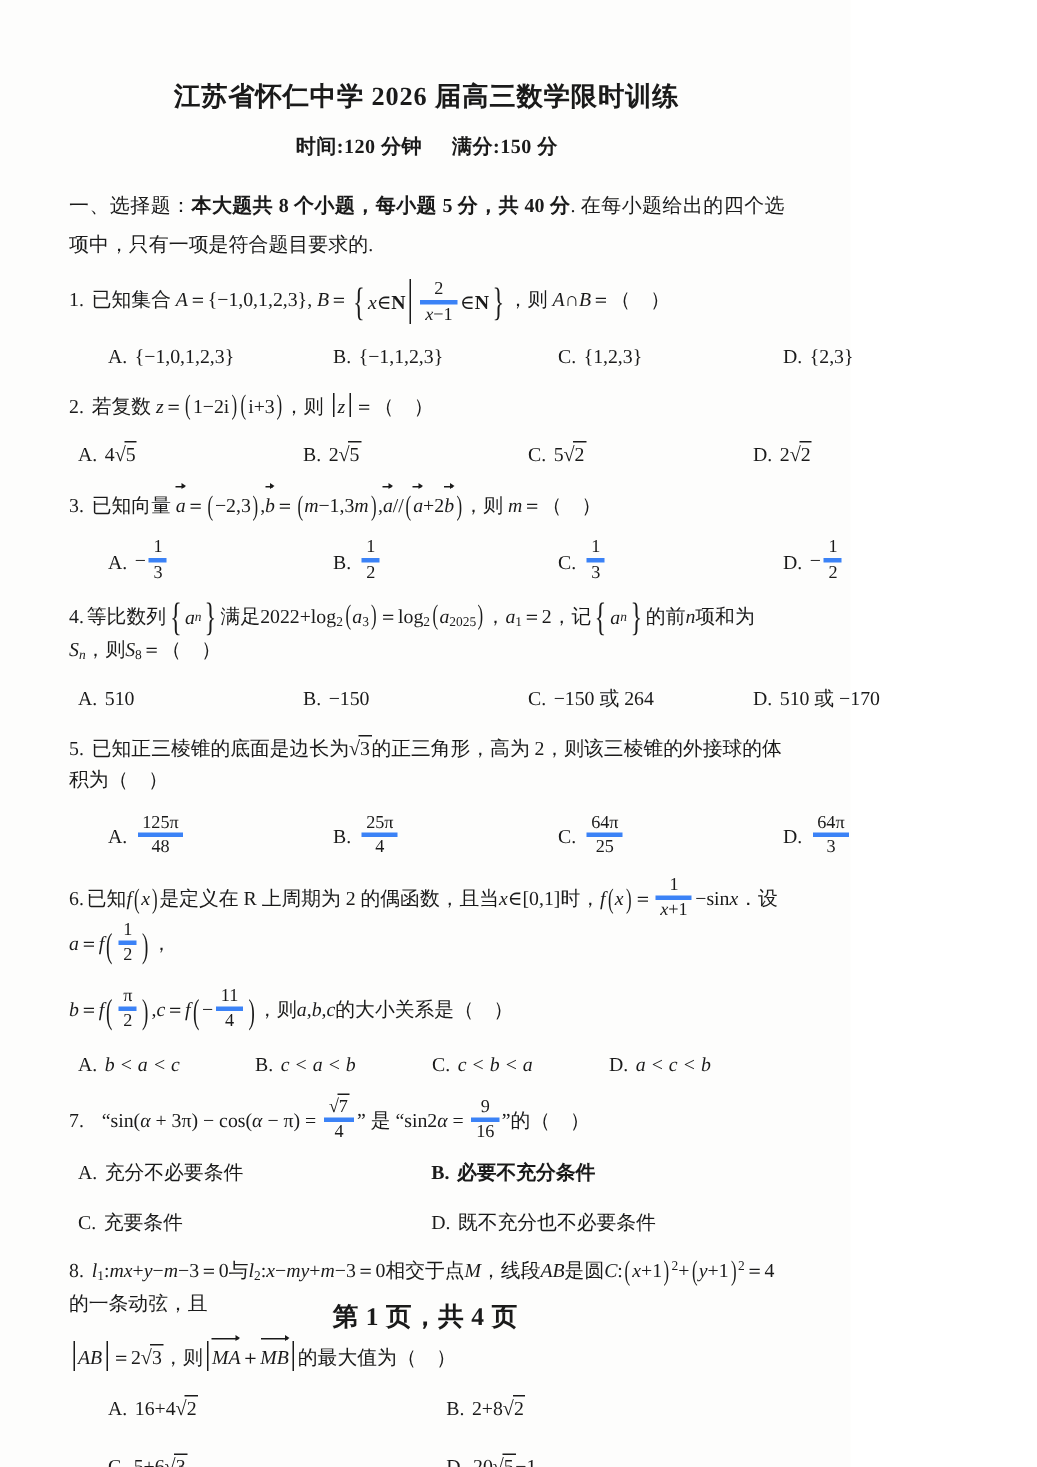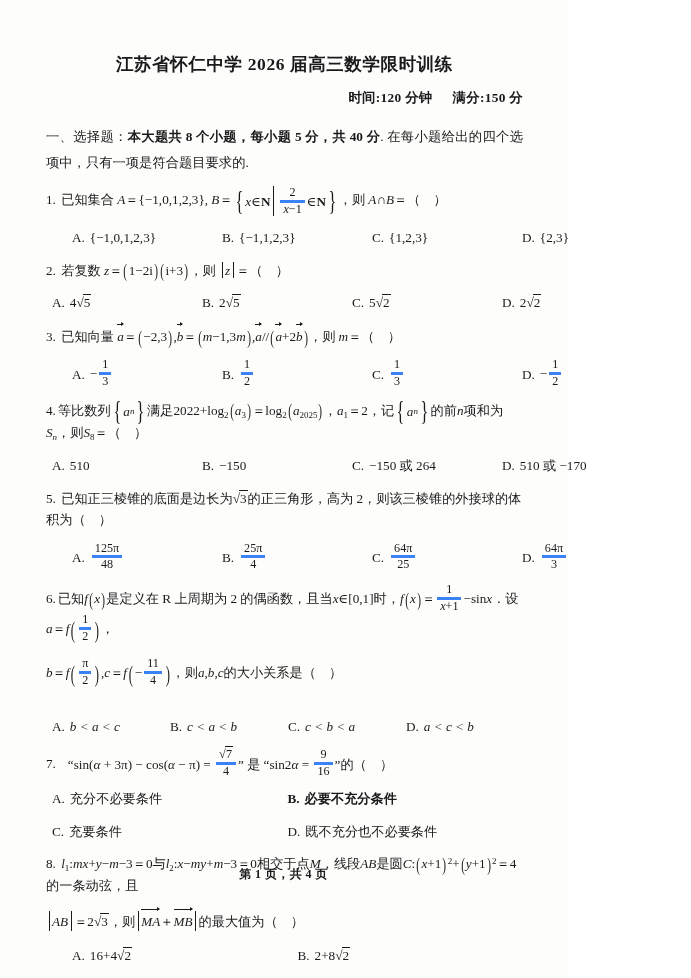--- a/index.html
+++ b/index.html
@@ -23,21 +23,21 @@
   
   .doc-title {
     text-align: center;
     font-weight: bold;
     font-size: 17.5px;
     letter-spacing: 0.6px;
     margin: 6px 0 0 0;
     font-family: "Liberation Serif", "DejaVu Serif", serif;
   }
   .doc-subtitle {
-    text-align: right;
+    text-align: center;
     font-weight: bold;
     font-size: 13.4px;
     margin: 13px 0 0 0;
     letter-spacing: 0.3px;
   }
   .doc-subtitle .gap { display: inline-block; width: 20px; }
 
   
   .section-head {
     font-size: 13.3px;
@@ -56,21 +56,21 @@
 
   .opts {
     display: flex;
     margin-top: 11px;
     padding-left: 26px;
     font-size: 13.2px;
   }
   .opts.indent-0 { padding-left: 6px; }
   .opts .opt { flex: 0 0 auto; }
   .opts.cols4 .opt { width: 150px; font-family: Liberation Serif, serif; }
-  .opts.tight .opt { width: 118px; margin-top: 17px; }
+  .opts.tight .opt { width: 118px; }
   .opt-lbl { margin-right: 5px; }
 
   .opts-grid2 {
     margin-top: 10px;
     padding-left: 6px;
     font-size: 13.2px;
   }
   .opts-grid2 .row { display: flex; margin-bottom: 11px; }
   .opts-grid2 .opt { width: 300px; }
 
@@ -161,21 +161,21 @@
     margin: 0 2.5px;
     vertical-align: -0.23em;
   }
   .absbar.tall { height: 1.5em; vertical-align: -0.34em; }
 
   .footer {
     position: absolute;
     left: 0; right: 0;
     top: 866px;
     text-align: center;
-    font-size: 12px;
+    font-size: 17px;
     font-weight: bold;
     letter-spacing: 0.4px;
   }
 </style>
 </head>
 <body>
 
 <div class="page">
 
   <div class="doc-title">江苏省怀仁中学 2026 届高三数学限时训练</div>

